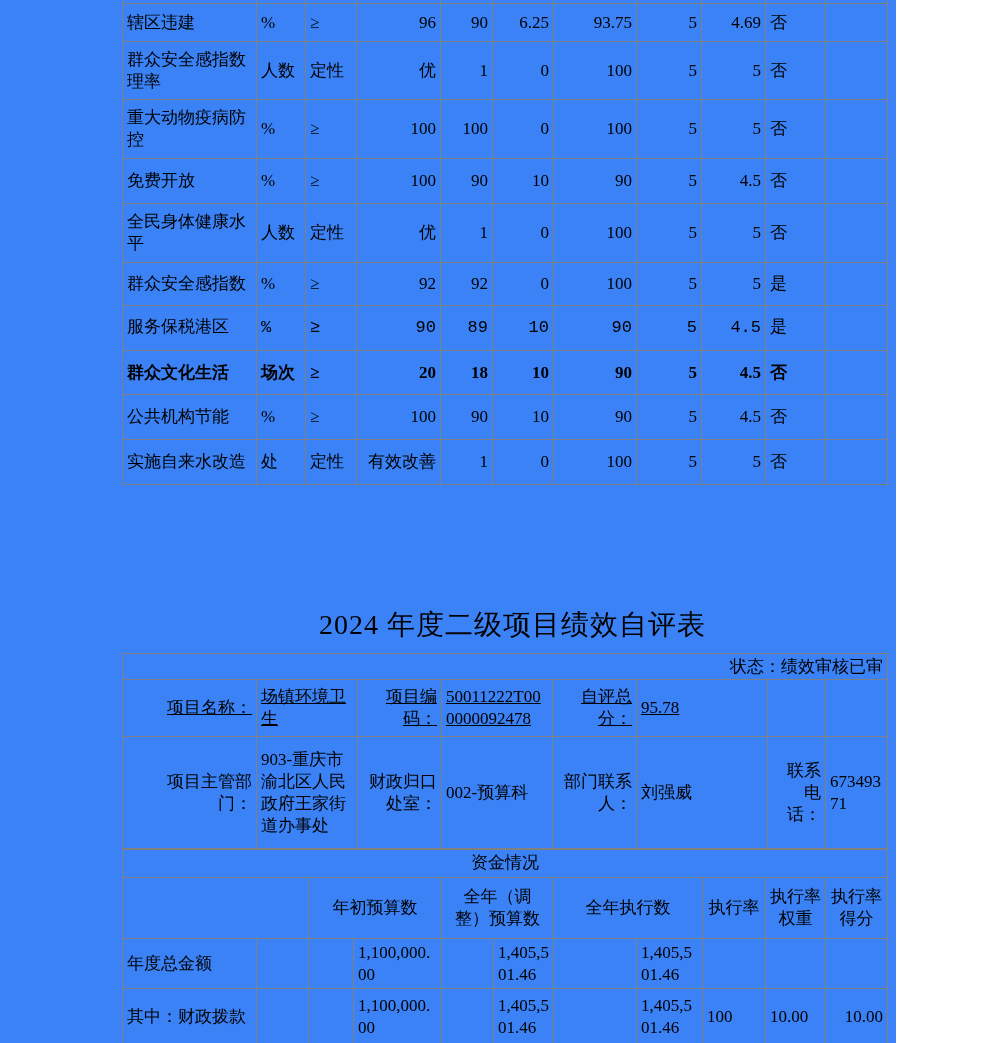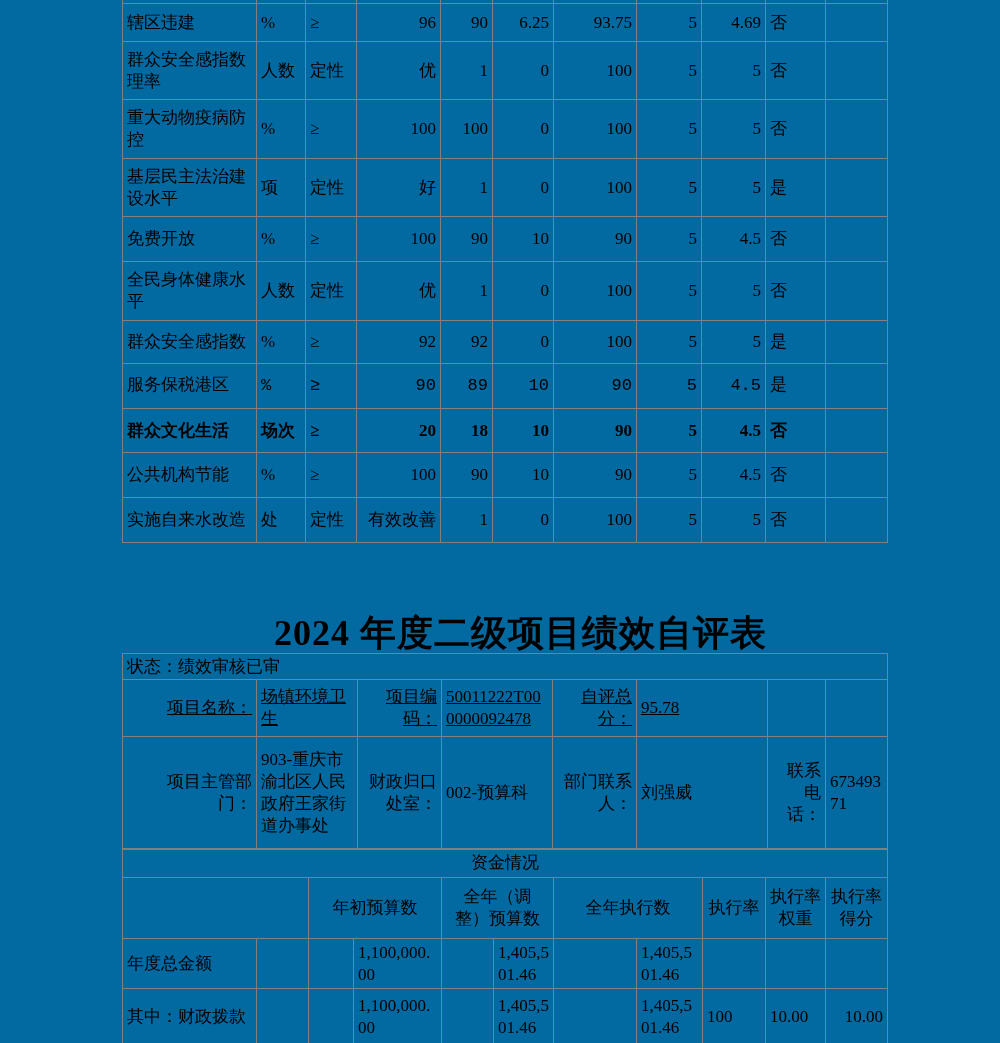--- a/index.html
+++ b/index.html
@@ -1,51 +1,51 @@
 <!DOCTYPE html>
 <html lang="zh"><head>
 <meta charset="utf-8">
 <style>
   html,body{margin:0;padding:0;}
   body{
     width:1000px;height:1043px;background:#ffffff;color:#000000;
     font-family:"Liberation Serif","DejaVu Serif",serif;
     overflow:hidden;
   }
-  .doc{position:relative;width:1000px;height:1043px;overflow:hidden;background:#0369a1;}
+  .doc{position:relative;width:896px;height:1043px;overflow:hidden;background:#3b82f6;}
 
   table.grid{
     border-collapse:collapse;table-layout:fixed;
     font-size:17px;line-height:22px;
   }
   table.grid td{
     border:1px solid #808080;
     padding:1px 4px;
     vertical-align:middle;
     white-space:pre-line;
     word-break:break-word;
   }
   .a-l{text-align:left;}
   .a-r{text-align:right;}
 
   
   .top-wrap{position:absolute;left:122px;top:-30px;}
 
   
   .title{
-    position:absolute;left:122px;top:596px;width:765px;margin:16px;
-    text-align:center;font-size:36px;font-weight:bold;line-height:42px;
+    position:absolute;left:122px;top:596px;width:765px;margin:8px;
+    text-align:center;font-size:28px;font-weight:normal;line-height:42px;
     letter-spacing:1px;
   }
 
   
   table.info{position:absolute;left:122px;top:653px;}
   table.info td.lab{text-align:right;}
   table.info td.val{text-align:left;}
-  td.status{margin-top:44px;}
+  td.status{text-align:right;margin-top:44px;}
   tr.r-status{height:26px;}
   tr.r-info1{height:57px;text-decoration:underline;}
   tr.r-info2{height:113px;}
 
   
   table.fund{position:absolute;left:122px;top:848px;}
   tr.r-sec{height:29px;}
   td.sec{text-align:center;}
   tr.r-head{height:61px;}
   td.hd{text-align:center;}
@@ -116,34 +116,20 @@
 控</td>
             <td class="a-l">%</td>
             <td class="a-l">≥</td>
             <td class="a-r">100</td>
             <td class="a-r">100</td>
             <td class="a-r">0</td>
             <td class="a-r">100</td>
             <td class="a-r">5</td>
             <td class="a-r">5</td>
             <td class="a-l">否</td>
-            <td class="a-l"></td>
-          </tr>
-          <tr style="height: 58px;">
-            <td class="a-l">基层民主法治建
-设水平</td>
-            <td class="a-l">项</td>
-            <td class="a-l">定性</td>
-            <td class="a-r">好</td>
-            <td class="a-r">1</td>
-            <td class="a-r">0</td>
-            <td class="a-r">100</td>
-            <td class="a-r">5</td>
-            <td class="a-r">5</td>
-            <td class="a-l">是</td>
             <td class="a-l"></td>
           </tr>
           <tr style="height: 45px;">
             <td class="a-l">免费开放</td>
             <td class="a-l">%</td>
             <td class="a-l">≥</td>
             <td class="a-r">100</td>
             <td class="a-r">90</td>
             <td class="a-r">10</td>
             <td class="a-r">90</td>

